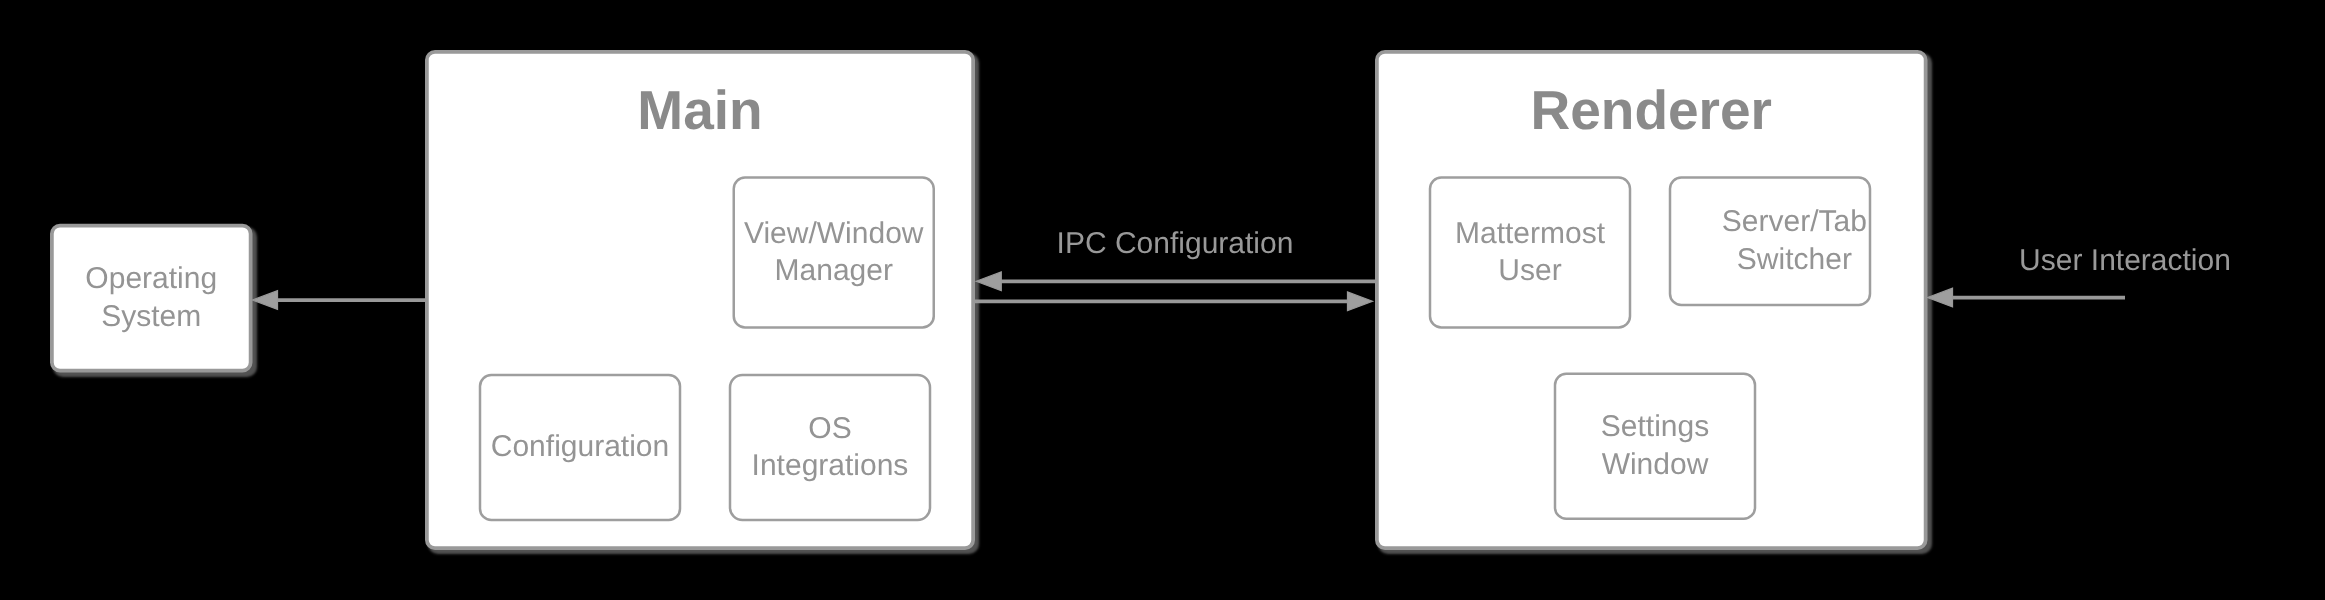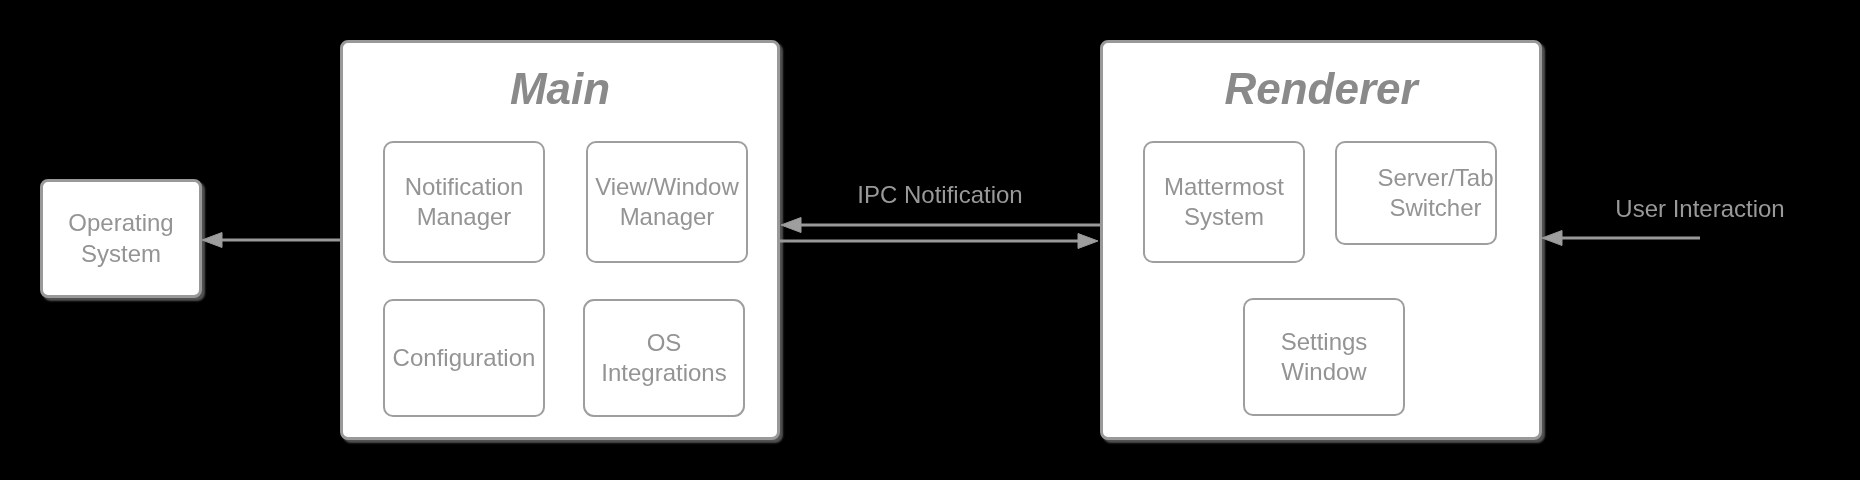--- a/index.html
+++ b/index.html
@@ -32,21 +32,20 @@
   .group-title {
     position: absolute;
     top: 20px;
     left: 0;
     width: 100%;
     text-align: center;
     font-size: 44px;
     line-height: 52px;
     font-weight: bold;
     color: #8a8a8a;
-    font-style: italic;
   }
   .subnode {
     position: absolute;
     background: #ffffff;
     border: 2px solid #9e9e9e;
     border-radius: 10px;
     box-sizing: border-box;
     display: flex;
     align-items: center;
     justify-content: center;
@@ -74,48 +73,45 @@
 <body>
 
 <div class="canvas">
 
   <div class="outerbox os-node" style="left:40px; top:179px; width:162px; height:119px;">
     <span>Operating System</span>
   </div>
 
   <div class="outerbox" style="left:340px; top:40px; width:440px; height:400px;">
     <div class="group-title">Main</div>
-    <div class="subnode" style="left:40px; top:98px; width:162px; height:122px;">
-      <span>Notification Manager</span>
-    </div>
     <div class="subnode" style="left:243px; top:98px; width:162px; height:122px;">
       <span>View/Window Manager</span>
     </div>
     <div class="subnode" style="left:40px; top:256px; width:162px; height:118px;">
       <span>Configuration</span>
     </div>
     <div class="subnode" style="left:240px; top:256px; width:162px; height:118px;border-radius:11px;">
       <span>OS Integrations</span>
     </div>
   </div>
 
   <div class="outerbox" style="left:1100px; top:40px; width:442px; height:400px;">
     <div class="group-title">Renderer</div>
     <div class="subnode" style="left:40px; top:98px; width:162px; height:122px;">
-      <span>Mattermost System</span>
+      <span>Mattermost User</span>
     </div>
     <div class="subnode" style="left:232px; top:98px; width:162px; height:104px;padding-left:44px;">
       <span>Server/Tab Switcher</span>
     </div>
     <div class="subnode" style="left:140px; top:255px; width:162px; height:118px;">
       <span>Settings Window</span>
     </div>
   </div>
 
-  <div class="edge-label" style="left:790px; top:182px;">IPC Notification</div>
+  <div class="edge-label" style="left:790px; top:182px;">IPC Configuration</div>
   <div class="edge-label" style="left:1550px; top:196px;">User Interaction</div>
 
   <svg class="arrows" width="1860" height="480" viewBox="0 0 1860 480">
     <g stroke="#999999" stroke-width="3" fill="#9e9e9e">
 
       <line x1="340" y1="240" x2="221" y2="240"></line>
       <polygon points="202,240 222,232.5 222,247.5" stroke-width="1"></polygon>
 
       <line x1="1100" y1="225" x2="800" y2="225"></line>
       <polygon points="781,225 801,217.5 801,232.5" stroke-width="1"></polygon>

